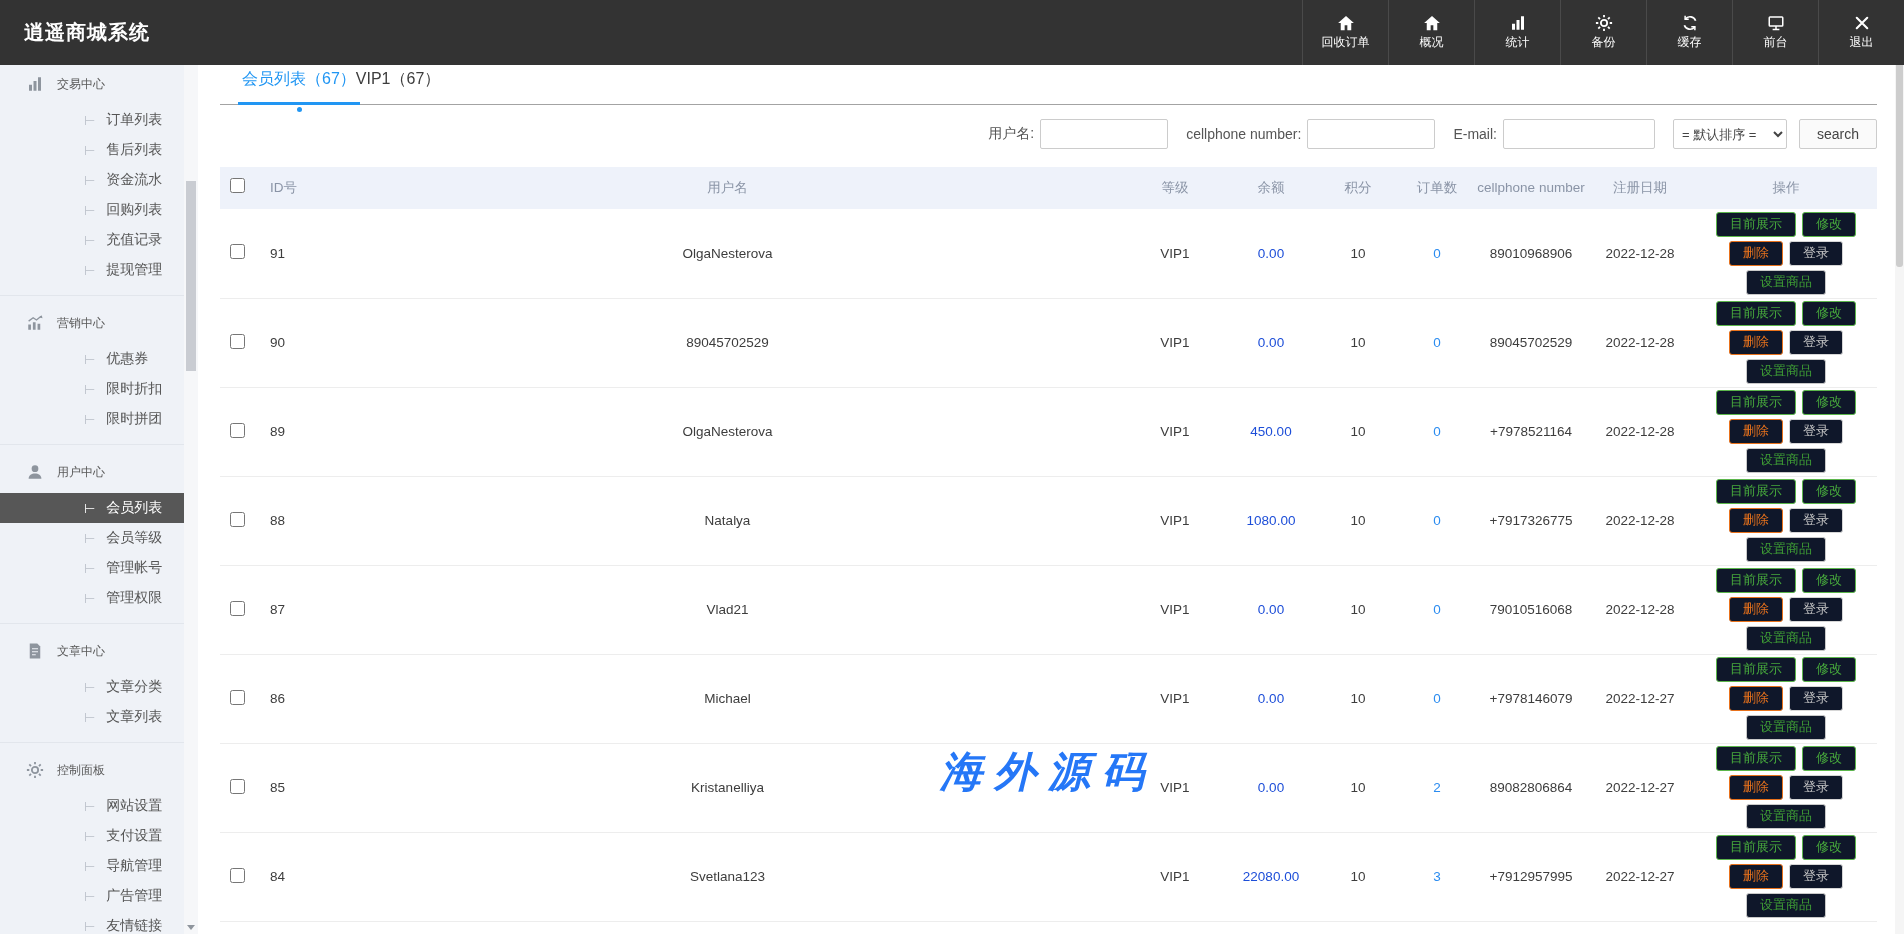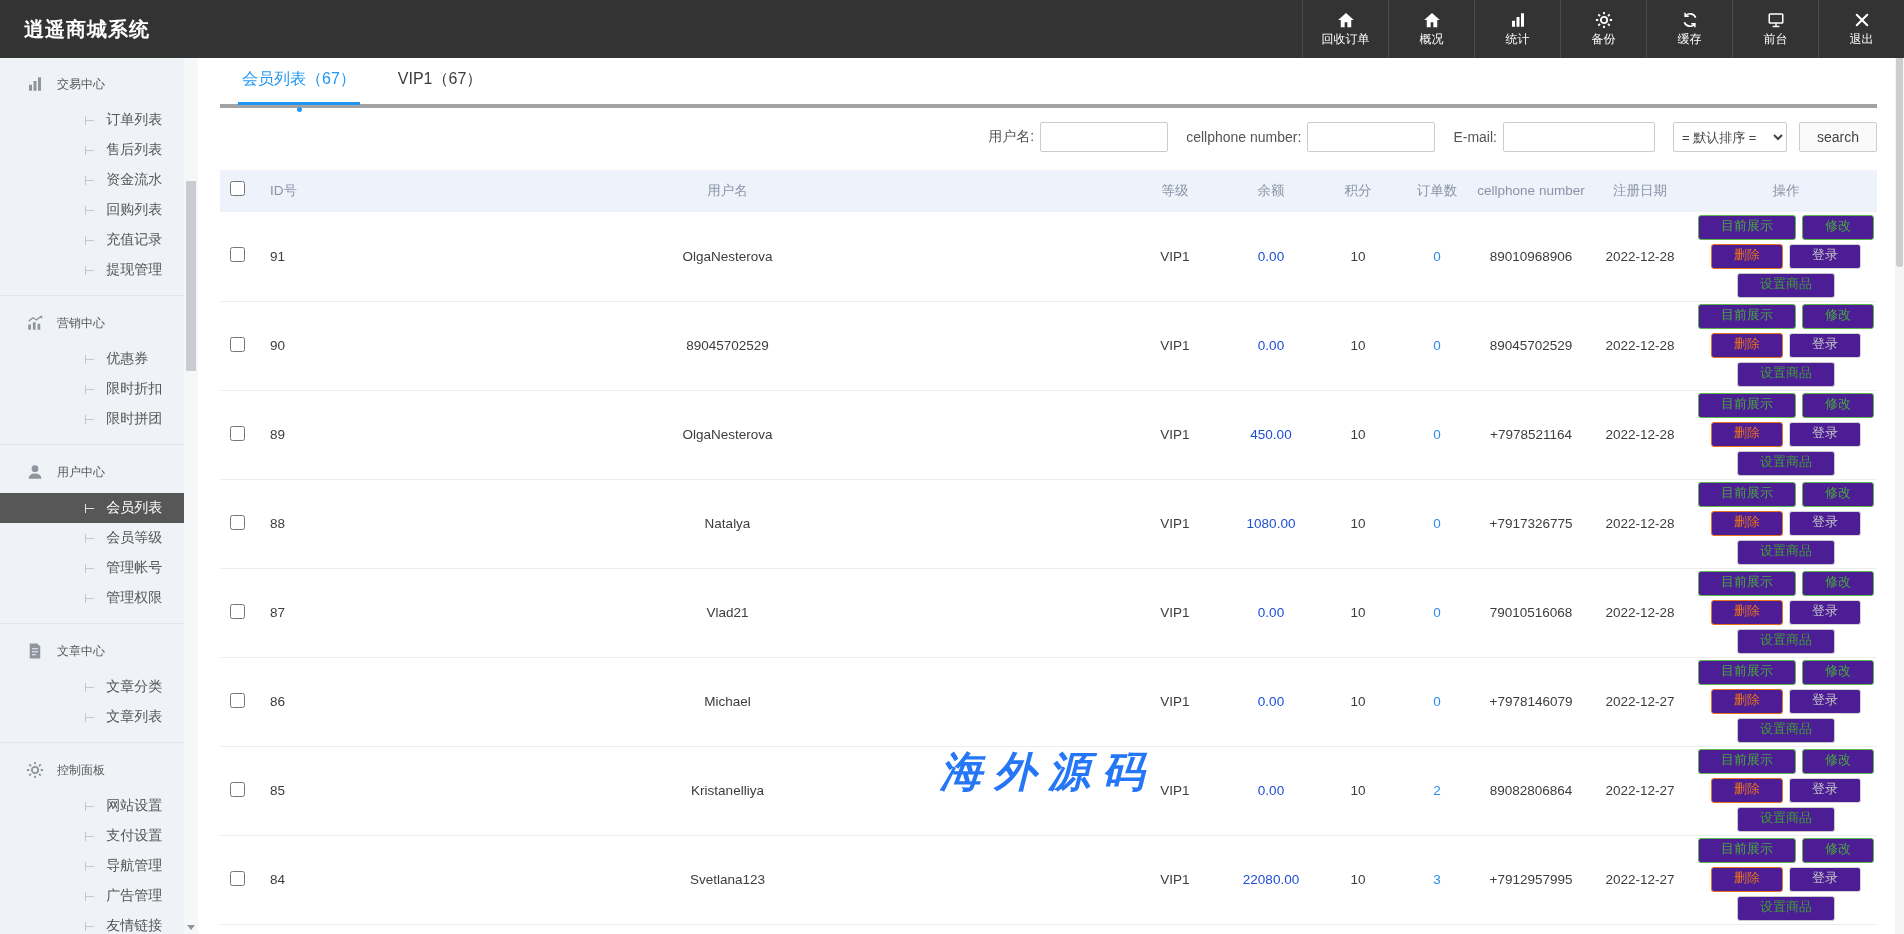--- a/index.html
+++ b/index.html
@@ -1,21 +1,21 @@
 <!DOCTYPE html>
 <html><head>
 <meta charset="utf-8">
 <style>
   * { margin:0; padding:0; box-sizing:border-box; }
   html,body { background:#fff; }
   body { font-family:"Liberation Sans","DejaVu Sans",sans-serif; }
   .page { position:relative; width:1904px; height:934px; overflow:hidden; background:#fff; }
 
   
-  .topbar { position:absolute; top:0; left:0; width:100%; height:58px; background:#333333;
+  .topbar { position:absolute; top:0; left:0; width:100%; height:65px; background:#333333;
             display:flex; align-items:center; padding-left:24px; z-index:60; }
   .topbar-title { color:#fff; font-size:20px; font-weight:700; letter-spacing:1px; }
   .topbar-nav { margin-left:auto; display:flex; height:100%; }
   .nav-item { width:86px; height:100%; display:flex; flex-direction:column; align-items:center;
               justify-content:center; gap:2px; color:#fff; border-left:1px solid #4a4a4a; cursor:pointer; }
   .nav-icon { height:18px; display:flex; align-items:center; }
   .nav-icon svg { display:block; }
   .nav-label { font-size:12px; }
 
   
@@ -43,21 +43,21 @@
 
   
   .page-scroll { position:absolute; top:49px; right:0; bottom:0; width:9px; background:#f5f5f5; z-index:55; }
   .page-thumb { position:absolute; left:1px; width:7px; top:8px; height:210px; background:#cdcdcd; border-radius:3px; cursor:grab; }
 
   
   .main { position:absolute; top:49px; left:198px; right:0; bottom:0; background:#fff;
           padding:0 27px 0 22px; }
 
   
-  .tabs { display:flex; gap:42px; padding:20px 0 0 22px; border-bottom:4px solid #a3a3a3; }
+  .tabs { display:flex; padding:20px 0 0 22px; border-bottom:1px solid #a3a3a3; }
   .tab { position:relative; font-size:16px; color:#3d3d3d; padding-bottom:14px; cursor:pointer; }
   .tab.active { color:#2196f3; }
   .tab.active .tab-line { position:absolute; left:-4px; right:-4px; bottom:-1px; height:3px; background:#2196f3; }
   .tab.active .tab-dot { position:absolute; left:50%; bottom:-8px; width:5px; height:5px; margin-left:-2px;
                          border-radius:50%; background:#2196f3; }
 
   
   .search-row { margin-top:14px; display:flex; justify-content:flex-end; align-items:center;
                 font-size:14px; color:#555; }
   .search-row label { margin-left:18px; margin-right:6px; }
@@ -79,22 +79,22 @@
   .col-balance { width:96px; } .col-points { width:78px; } .col-orders { width:80px; }
   .col-phone { width:108px; } .col-date { width:110px; } .col-actions { width:182px; }
   th.col-cb, td.col-cb { text-align:left; padding-left:10px; }
   th.col-id, td.col-id { text-align:left; padding-left:4px; }
   input[type=checkbox] { width:15px; height:15px; cursor:pointer; }
   td.balance { color:#1d4ed8; }
   .orders-link { color:#2b8cf0; cursor:pointer; text-decoration:none; }
 
   .actions { display:flex; flex-direction:column; align-items:center; gap:4px; }
   .act-line { display:flex; justify-content:center; gap:6px; }
-  .act-btn { border:1px solid; background:#4c1d95; font-size:13px; padding:2px 22px; border-radius:3px;
-             cursor:pointer; line-height:1.45; font-family:Liberation Mono, monospace; }
+  .act-btn { border:1px solid; background:#0f172a; font-size:13px; padding:2px 13px; border-radius:3px;
+             cursor:pointer; line-height:1.45; font-family:Liberation Sans, sans-serif; }
   .act-btn.green { color:#47a93c; border-color:#5cb64c; }
   .act-btn.orange { color:#e8721c; border-color:#e8721c; }
   .act-btn.gray { color:#c6c6c6; border-color:#d6d6d6; }
   .act-btn.green-gray { color:#3f9e35; border-color:#c9c9c9; }
 
   
   .watermark { position:absolute; left:940px; top:744px; z-index:50; pointer-events:none;
                font-family:"DejaVu Serif","Liberation Serif",serif; font-style:italic; font-weight:bold;
                font-size:42px; letter-spacing:12px; white-space:nowrap; }
 </style>

